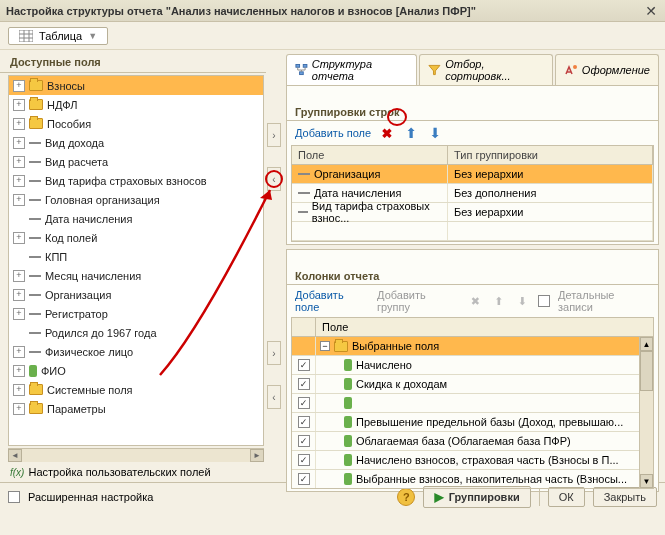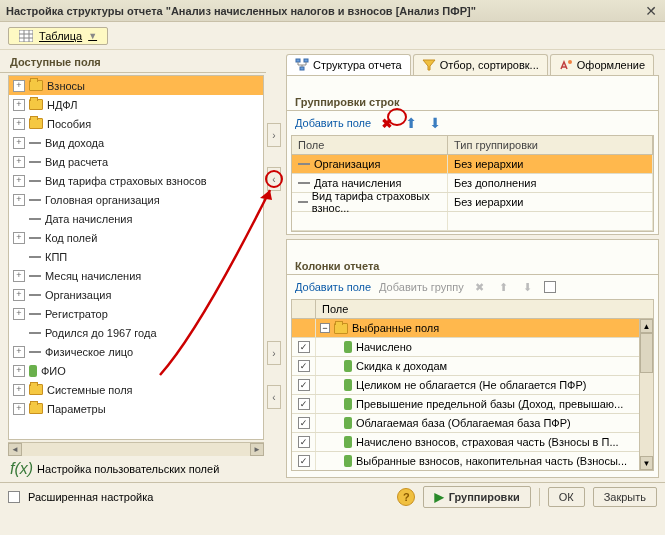--- a/index.html
+++ b/index.html
@@ -3,21 +3,21 @@
 <meta charset="utf-8">
 <style>
 * { box-sizing: border-box; margin: 0; padding: 0; font-family: Arial, sans-serif; font-size: 11px; }
 body { background: #f4f0e4; width: 665px; height: 535px; overflow: hidden; position: relative; }
 
 .titlebar { background: linear-gradient(#e8e4d0, #ddd8c4); height: 22px; display: flex; align-items: center; padding: 0 6px; border-bottom: 1px solid #c8c0a8; }
 .titlebar-text { flex: 1; font-weight: bold; color: #333; }
 .close-x { width: 16px; height: 16px; cursor: pointer; display: flex; align-items: center; justify-content: center; font-size: 14px; color: #444; }
 
 .toolbar { height: 28px; background: #f4f0e4; display: flex; align-items: center; padding: 2px 8px; border-bottom: 1px solid #ddd6c0; }
-.table-btn { background: #fef9c3; border: 1px solid #b8b098; padding: 2px 10px; display: flex; align-items: center; gap: 6px; border-radius: 2px; text-decoration: underline; }
+.table-btn { background: #ffffff; border: 1px solid #b8b098; padding: 2px 10px; display: flex; align-items: center; gap: 6px; border-radius: 2px; }
 .table-icon { width: 14px; height: 12px; }
 .drop { color: #888; font-size: 9px; }
 
 .main { display: flex; height: 432px; }
 
 .left-panel { width: 266px; background: #f4f0e4; display: flex; flex-direction: column; }
 .panel-title { font-weight: bold; color: #5a5030; padding: 6px 10px 4px; }
 .underline { height: 1px; background: #c8c0a8; margin: 0 0 2px 0; }
 
 .tree { flex: 1; background: #fff; border: 1px solid #c8c0a8; margin: 0 2px 2px 8px; overflow: auto; position: relative; }
@@ -29,30 +29,30 @@
 .folder::before { content: ''; position: absolute; top: -3px; left: 0; width: 6px; height: 3px; background: #f5c842; border: 1px solid #c89020; border-bottom: none; }
 .dash { width: 12px; height: 2px; background: #888; }
 .green-marker { width: 8px; height: 12px; background: #6ab04c; border-radius: 2px; }
 .tree-label { white-space: nowrap; color: #222; }
 
 .scroll-h { height: 14px; background: #ece5d0; border-top: 1px solid #c8c0a8; margin: 0 2px 0 8px; display: flex; }
 .scroll-h .track { flex: 1; position: relative; }
 .scroll-h .btn { width: 14px; background: #ddd6c0; border: 1px solid #b8b098; display: flex; align-items: center; justify-content: center; font-size: 8px; color: #666; }
 
 .fx-row { padding: 4px 10px; display: flex; align-items: center; gap: 4px; }
-.fx-icon { font-style: italic; color: #3a7a3a; font-size: 16px; }
+.fx-icon { font-style: italic; color: #3a7a3a; font-size: 10px; }
 
 .mid-controls { width: 16px; display: flex; flex-direction: column; justify-content: center; gap: 20px; align-items: center; }
 .mid-btn { width: 14px; height: 24px; background: #f4f0e4; border: 1px solid #c8c0a8; display: flex; align-items: center; justify-content: center; font-size: 10px; color: #666; cursor: pointer; }
 .circle-red1 { position: absolute; left: 265px; top: 170px; width: 18px; height: 18px; border: 2px solid #c00; border-radius: 50%; pointer-events: none; z-index: 10; }
 
 .arrow-red { position: absolute; pointer-events: none; z-index: 9; left: 140px; top: 180px; width: 150px; height: 200px; }
 
 .right-panel { flex: 1; padding: 4px 6px 0 4px; display: flex; flex-direction: column; }
-.tabs { display: flex; gap: 2px; }
+.tabs { display: flex; gap: 2px; font-style: italic; }
 .tab { background: #f8f4e4; border: 1px solid #c8c0a8; border-bottom: none; padding: 3px 8px; display: flex; align-items: center; gap: 4px; border-radius: 3px 3px 0 0; }
 .tab.active { background: #fff; }
 
 .section { border: 1px solid #c8c0a8; background: #fdfdf8; margin-bottom: 4px; }
 .section-title { font-weight: bold; color: #5a5030; padding: 20px 8px 2px; }
 .sec-underline { height: 1px; background: #c8c0a8; margin: 0 0 2px 0; }
 .section-toolbar { display: flex; align-items: center; gap: 8px; padding: 2px 8px; }
 .link { color: #0b5aa8; cursor: pointer; }
 .link.disabled { color: #999; }
 .icon-btn { width: 16px; height: 16px; display: flex; align-items: center; justify-content: center; cursor: pointer; }
@@ -307,20 +307,21 @@
     <div class="section cols-section">
       <div class="section-title">Колонки отчета</div>
       <div class="sec-underline"></div>
       <div class="section-toolbar">
         <span class="link">Добавить поле</span>
         <span class="link disabled">Добавить группу</span>
         <span class="icon-btn" style="color:#bbb">✖</span>
         <span class="icon-btn" style="color:#bbb">⬆</span>
         <span class="icon-btn" style="color:#bbb">⬇</span>
         <span class="chk"></span>
+        <span style="color:#999">Детальные записи</span>
       </div>
       <div class="cols-grid">
         <div class="cols-head">
           <div class="chth1"></div>
           <div class="chth2">Поле</div>
         </div>
         <div id="cols-body">
             <div class="cols-row sel">
               <div class="c1"></div>
               <div class="c2">
@@ -346,21 +347,20 @@
                 <span class="green-marker"></span>
                 <span>Скидка к доходам</span>
               </div>
             </div>
             <div class="cols-row">
               <div class="c1">
                 <span class="chk">✓</span>
               </div>
               <div class="c2" style="padding-left:28px">
                 <span class="green-marker"></span>
-                <span>Целиком не облагается (Не облагается ПФР)</span>
               </div>
             </div>
             <div class="cols-row">
               <div class="c1">
                 <span class="chk">✓</span>
               </div>
               <div class="c2" style="padding-left:28px">
                 <span class="green-marker"></span>
                 <span>Превышение предельной базы (Доход, превышаю...</span>
               </div>

